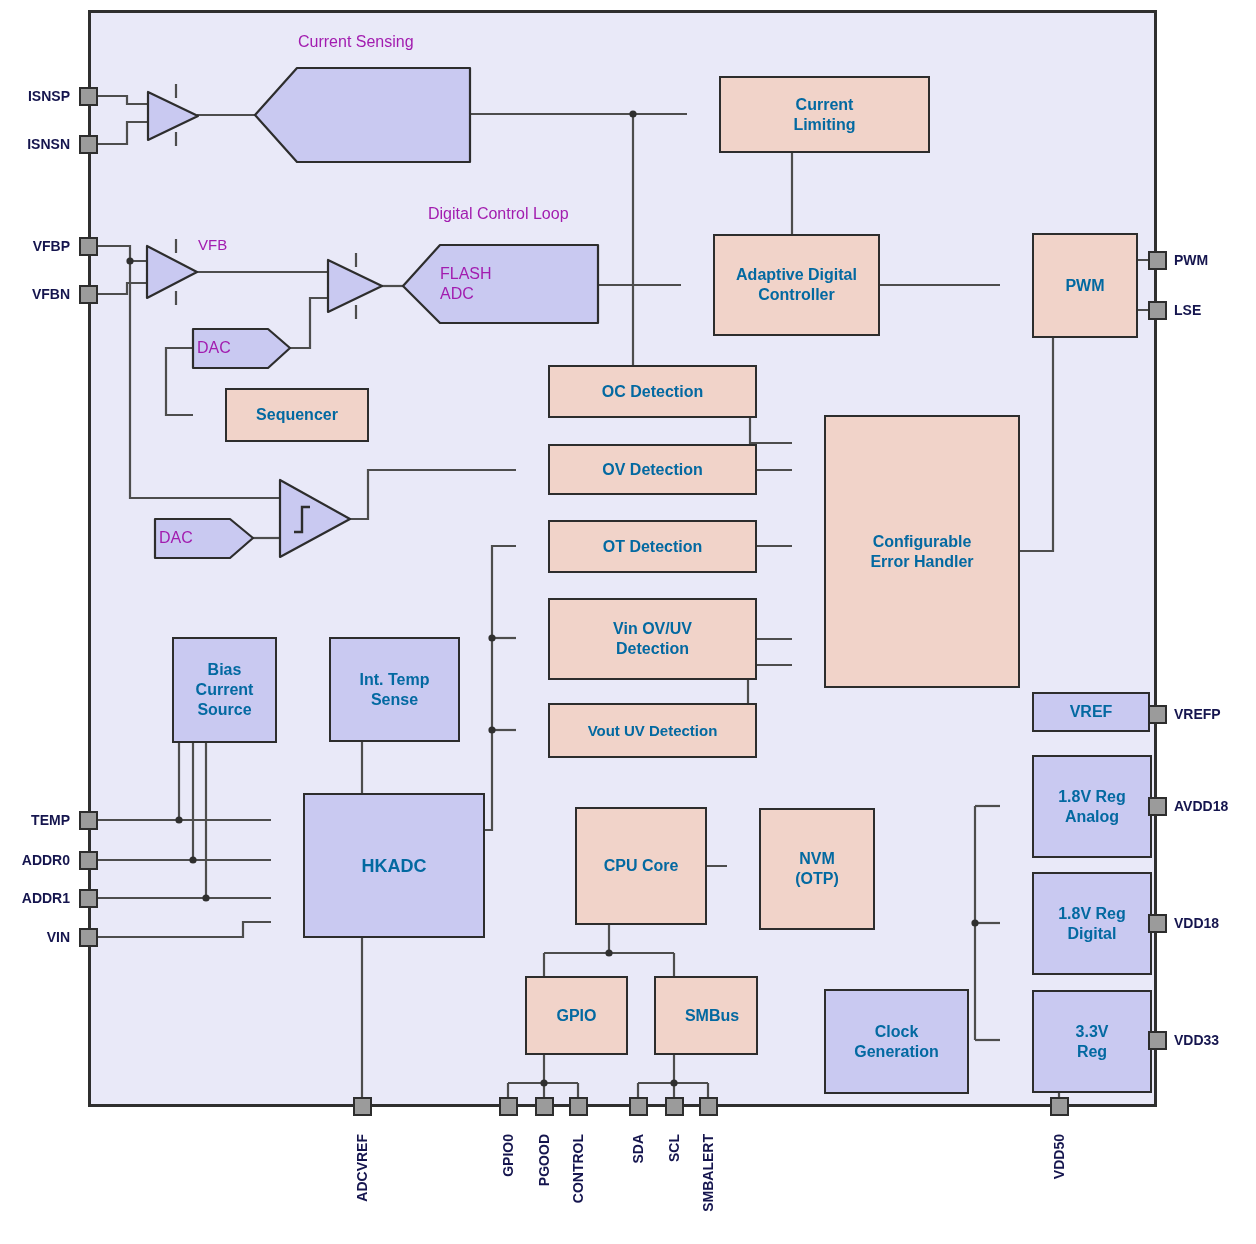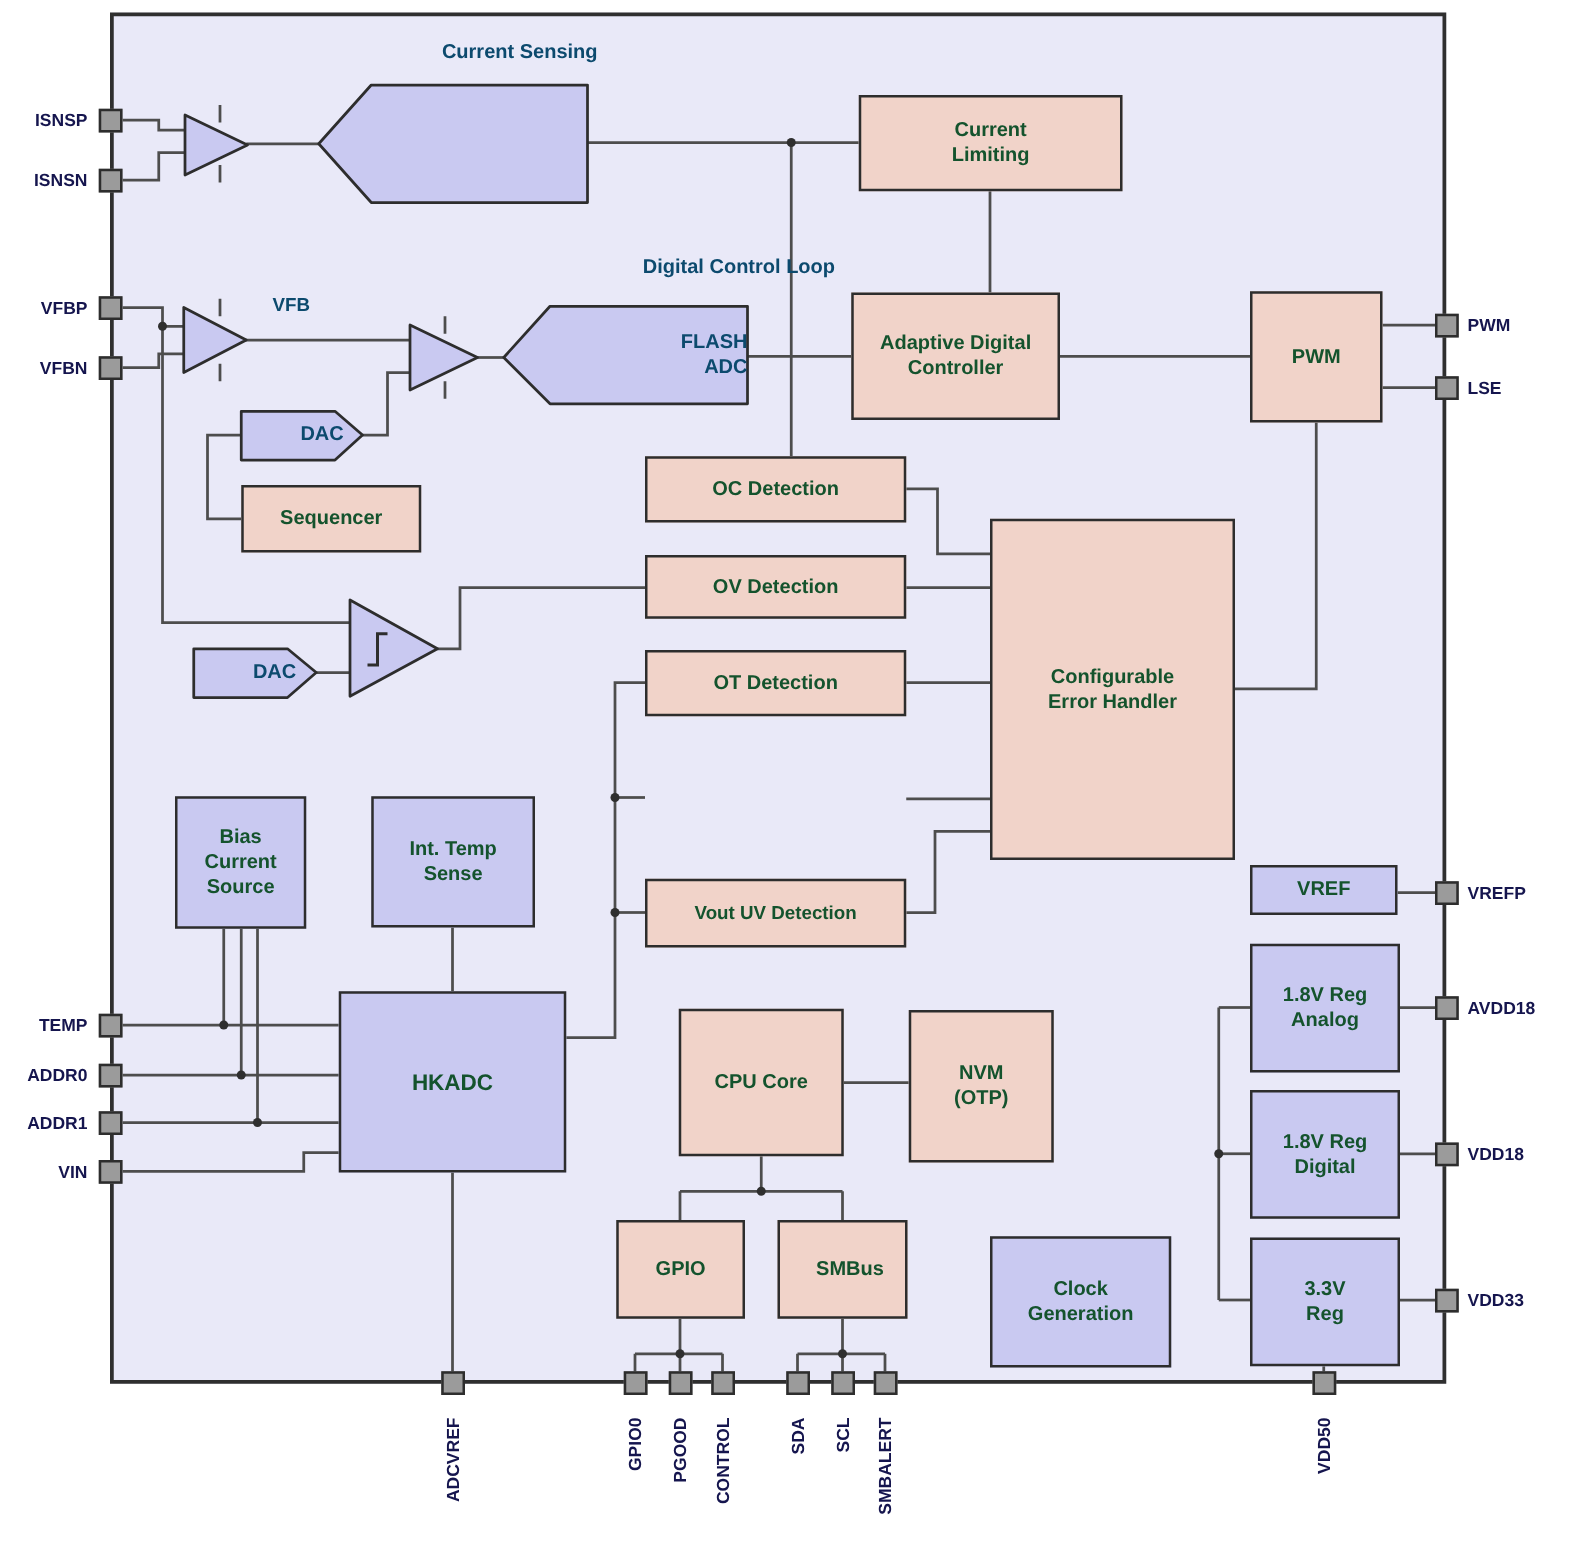--- a/index.html
+++ b/index.html
@@ -3,24 +3,24 @@
 <meta charset="utf-8">
 <style>
   html,body{margin:0;padding:0;background:#ffffff;}
   #stage{position:relative;width:1256px;height:1244px;background:#ffffff;
          font-family:"Liberation Sans", sans-serif;overflow:hidden;}
   #chip{position:absolute;left:88px;top:10px;width:1069px;height:1097px;
         background:#e9e9f8;border:3px solid #2f2f2f;box-sizing:border-box;}
   #wires{position:absolute;left:0;top:0;z-index:2;}
   .blk{position:absolute;z-index:3;border:2px solid #2d2d2d;box-sizing:border-box;
        display:flex;align-items:center;justify-content:center;text-align:center;
-       white-space:pre-line;font-weight:bold;font-size:16px;line-height:20px;color:#14532d;}
+       white-space:pre-line;font-weight:bold;font-size:16px;line-height:20px;color:#0369a1;margin-left:32px;}
   .blue{background:#c9c9f1;}
   .pink{background:#f1d3c9;}
-  .lbl{position:absolute;z-index:4;font-weight:bold;color:#0c4a6e;text-align:right;
+  .lbl{position:absolute;z-index:4;font-weight:normal;color:#a21caf;text-align:left;
        white-space:pre-line;line-height:20px;}
   .pad{position:absolute;z-index:6;width:19px;height:19px;background:#9b9b9b;
        border:2.5px solid #2d2d2d;box-sizing:border-box;}
   .pin-l{position:absolute;z-index:5;width:64px;text-align:right;font-weight:bold;
          font-size:14px;line-height:20px;color:#15154e;}
   .pin-r{position:absolute;z-index:5;width:90px;text-align:left;font-weight:bold;
          font-size:14px;line-height:20px;color:#15154e;}
   .pin-b{position:absolute;z-index:5;font-weight:bold;font-size:14px;line-height:18px;
          color:#15154e;white-space:nowrap;transform:rotate(-90deg) translateX(-100%);
          transform-origin:0 0;}
@@ -143,20 +143,22 @@
 
   <div class="blk pink" style="left:687px;top:76px;width:211px;height:77px;">Current
 Limiting</div>
   <div class="blk pink" style="left:681px;top:234px;width:167px;height:102px;">Adaptive Digital
 Controller</div>
   <div class="blk pink" style="left:1000px;top:233px;width:106px;height:105px;">PWM</div>
   <div class="blk pink" style="left:193px;top:388px;width:144px;height:54px;">Sequencer</div>
   <div class="blk pink" style="left:516px;top:365px;width:209px;height:53px;">OC Detection</div>
   <div class="blk pink" style="left:516px;top:444px;width:209px;height:51px;">OV Detection</div>
   <div class="blk pink" style="left:516px;top:520px;width:209px;height:53px;">OT Detection</div>
+  <div class="blk pink" style="left:516px;top:598px;width:209px;height:82px;">Vin OV/UV
+Detection</div>
   <div class="blk pink" style="left:516px;top:703px;width:209px;height:55px;font-size:15px;">Vout UV Detection</div>
   <div class="blk pink" style="left:792px;top:415px;width:196px;height:273px;">Configurable
 Error Handler</div>
   <div class="blk blue" style="left:140px;top:637px;width:105px;height:106px;">Bias
 Current
 Source</div>
   <div class="blk blue" style="left:297px;top:637px;width:131px;height:105px;">Int. Temp
 Sense</div>
   <div class="blk blue" style="left:271px;top:793px;width:182px;height:145px;font-size:18px;">HKADC</div>
   <div class="blk pink" style="left:543px;top:807px;width:132px;height:118px;">CPU Core</div>

